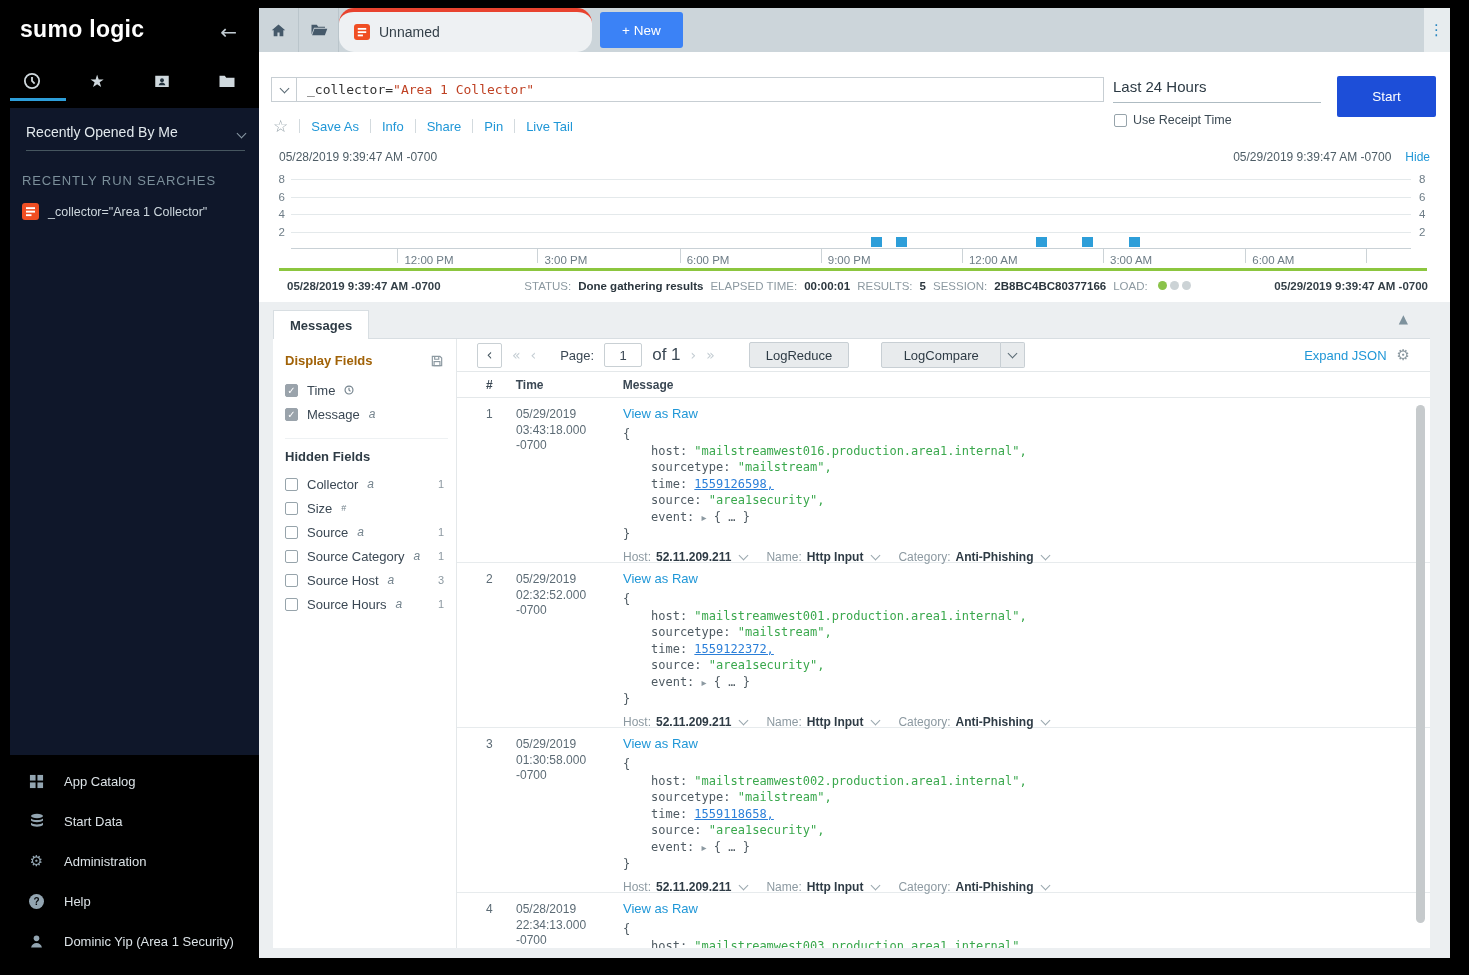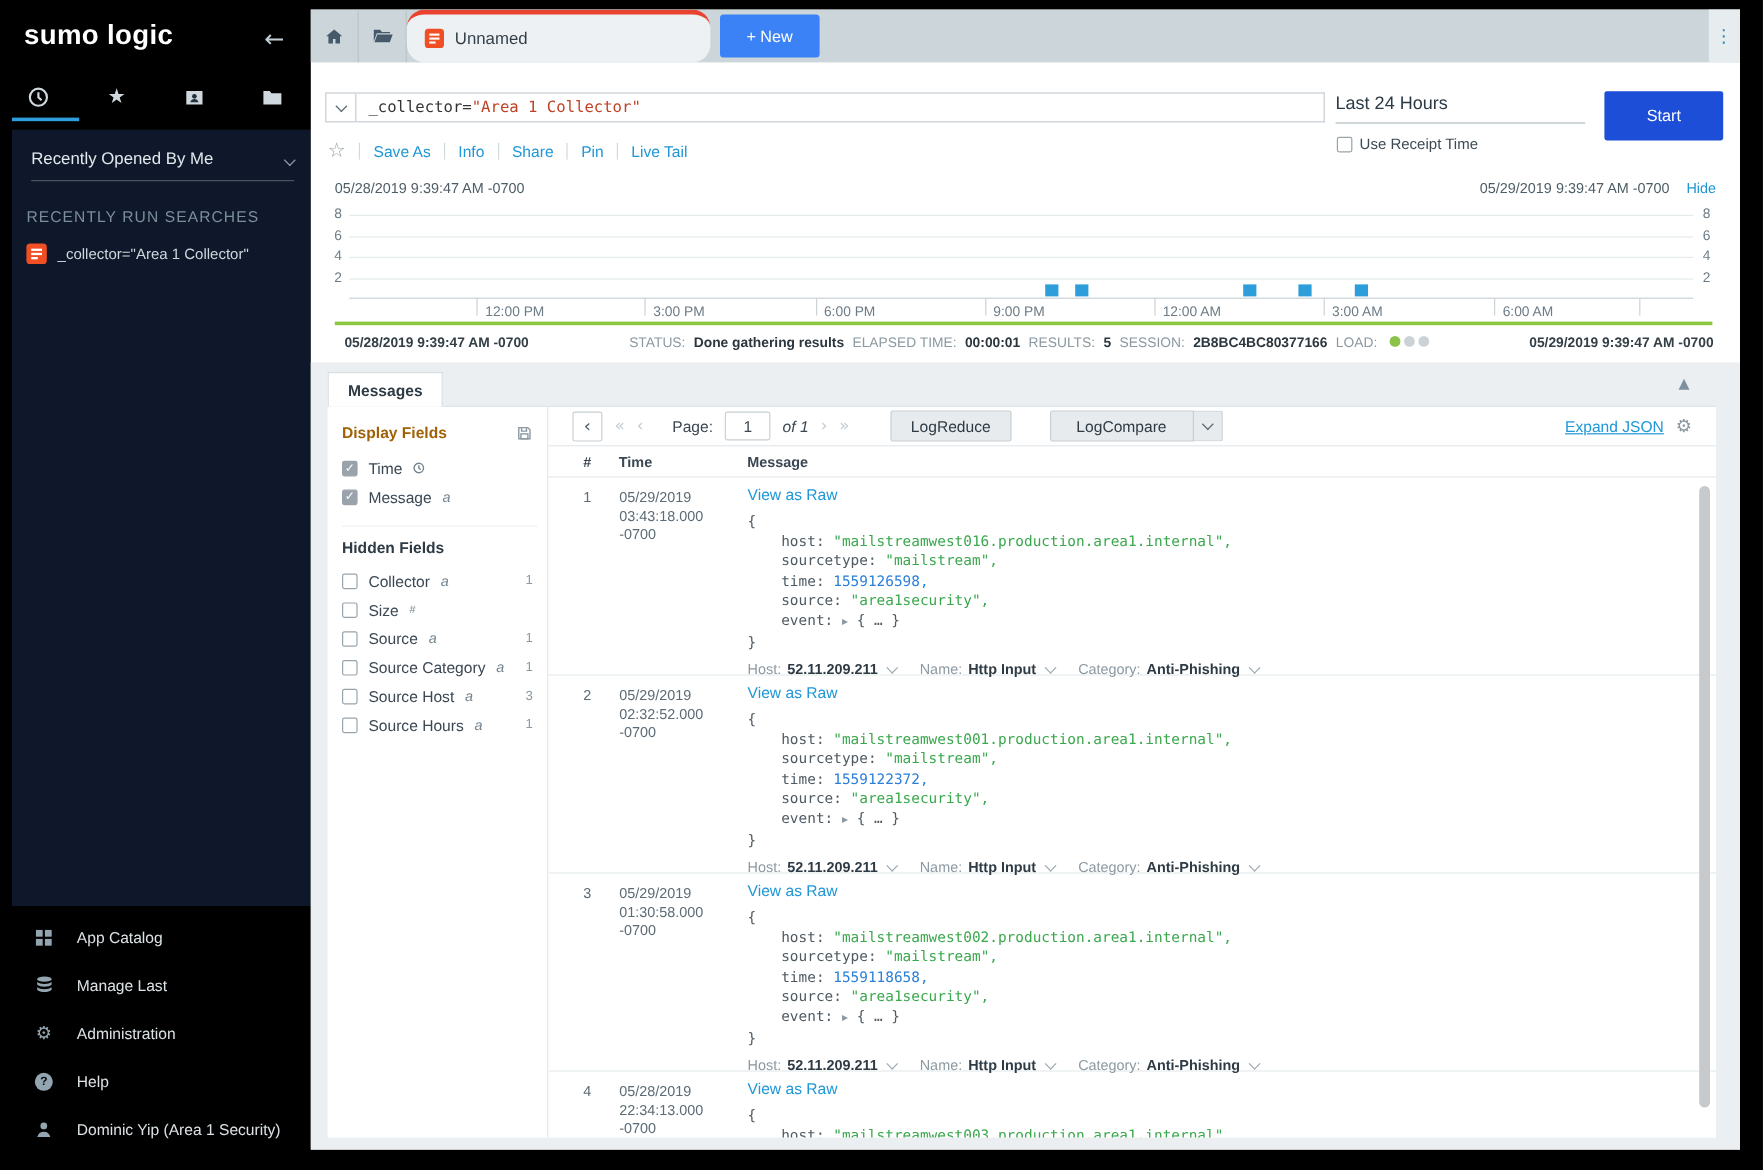--- a/index.html
+++ b/index.html
@@ -89,46 +89,46 @@
   .ftype.hash { font-style:normal; font-size:9px; vertical-align:super; }
   .fcount { margin-left:auto; margin-right:4px; font-size:11px; color:#8c99a1; }
   .hf-header { font-size:13px; font-weight:700; color:#2e3b45; margin:12px 0 8px; padding-top:10px; }
 
   .results-col { flex:1; position:relative; }
   .toolbar { height:32px; display:flex; align-items:center; padding:0 14px 0 20px; gap:10px; }
   .back-btn { width:25px; height:25px; border:1px solid #c9d0d4; border-radius:2px; background:#fff; display:flex; align-items:center; justify-content:center; font-size:15px; color:#4a5a64; cursor:pointer; }
   .pg-icon { color:#c3ccd2; font-size:14px; cursor:pointer; }
   .pg-label { font-size:13px; color:#3b4854; margin-left:14px; }
   .pg-input { width:38px; height:24px; border:1px solid #c9d0d4; border-radius:2px; text-align:center; font-size:13px; color:#3b4854; font-family:"Liberation Sans",sans-serif; }
-  .pg-of { font-size:13px; color:#3b4854;font-style:italic; }
+  .pg-of { font-size:17px; color:#3b4854; }
   .tool-btn { height:26px; padding:0 16px; background:#e8ebed; border:1px solid #c8cfd4; border-radius:2px; font-size:13px; color:#2e3b45; display:flex; align-items:center; cursor:pointer; }
   .logreduce { margin-left:24px; }
   .logcompare-grp { margin-left:22px; display:flex; }
   .logcompare { width:120px; justify-content:center; border-radius:2px 0 0 2px; }
   .lc-chev { width:24px; height:26px; background:#e8ebed; border:1px solid #c8cfd4; border-left:none; border-radius:0 2px 2px 0; display:flex; align-items:center; justify-content:center; cursor:pointer; }
-  .expand-json { margin-left:auto; color:#2097d7; font-size:13px; cursor:pointer;text-decoration:underline; }
+  .expand-json { margin-left:auto; color:#2097d7; font-size:13px; cursor:pointer; }
   .gear-btn { color:#8c99a1; cursor:pointer; margin-right:6px; }
 
   .tbl-header { height:27px; border-top:1px solid #e4e8ea; border-bottom:1px solid #e4e8ea; display:flex; align-items:center; font-size:12px; font-weight:700; color:#3b4854; }
   .th-num { width:30px; padding-left:29px; box-sizing:content-box; }
   .th-num { width:auto; padding-left:29px; padding-right:0; }
   .th-time { margin-left:23px; width:100px; }
   .th-msg { margin-left:7px; }
 
   .rows-wrap { height:550px; overflow:hidden; }
   .msg-row { height:165px; border-bottom:1px solid #e7ebed; position:relative; }
   .msg-num { position:absolute; left:29px; top:9px; font-size:12px; color:#5c6b75; }
   .msg-time { position:absolute; left:59px; top:9px; width:100px; font-size:12px; color:#5c6b75; line-height:15.5px; }
   .msg-content { position:absolute; left:166px; top:6px; right:34px; }
   .view-raw { font-size:13px; color:#2097d7; cursor:pointer; display:inline-block; }
   .code { margin-top:4px; font-family:"DejaVu Sans Mono",monospace; font-size:12px; line-height:16.5px; color:#4f5b63; }
   .cl.ind { padding-left:28px; }
   .key { color:#4f5b63; }
   .str { color:#3aa84d; }
-  .numv { color:#2b7fd9; }
+  .numv { color:#2b7fd9;text-decoration:underline; }
   .tri { color:#8c99a1; font-size:10px; }
   .msg-footer { margin-top:7px; font-size:12px; color:#8c99a1; display:flex; align-items:center; gap:5px; }
   .fval { color:#2e3b45; font-weight:700; }
   .f-chev { margin:0 14px 0 4px; cursor:pointer; }
   .f-chev .chev { border-color:#9aa7ae; margin-bottom:2px; }
 
   .scrollbar { position:absolute; right:5px; top:64px; width:9px; height:540px; }
   .scroll-thumb { position:absolute; top:2px; width:9px; height:96%; background:#c6cacc; border-radius:5px; cursor:grab; }
 </style>
 </head>
@@ -200,21 +200,21 @@
       <span>App Catalog</span>
     </div>
     <div class="side-footer-item">
       <span class="sf-icon">
         <svg width="16" height="16" viewBox="0 0 16 16" fill="#93a5b1">
             <ellipse cx="8" cy="3" rx="6" ry="2.2"></ellipse>
             <path d="M2 5.4c1.2 1.1 3.4 1.6 6 1.6s4.8-.5 6-1.6v2.2c-1.2 1.1-3.4 1.6-6 1.6s-4.8-.5-6-1.6z"></path>
             <path d="M2 9.8c1.2 1.1 3.4 1.6 6 1.6s4.8-.5 6-1.6V12c-1.2 1.1-3.4 1.7-6 1.7S3.2 13.1 2 12z"></path>
           </svg>
       </span>
-      <span>Manage Last</span>
+      <span>Start Data</span>
     </div>
     <div class="side-footer-item">
       <span class="sf-icon glyph">⚙</span>
       <span>Administration</span>
     </div>
     <div class="side-footer-item">
       <span class="sf-icon">
           <span class="help-circle">?</span>
         </span>
       <span>Help</span>

